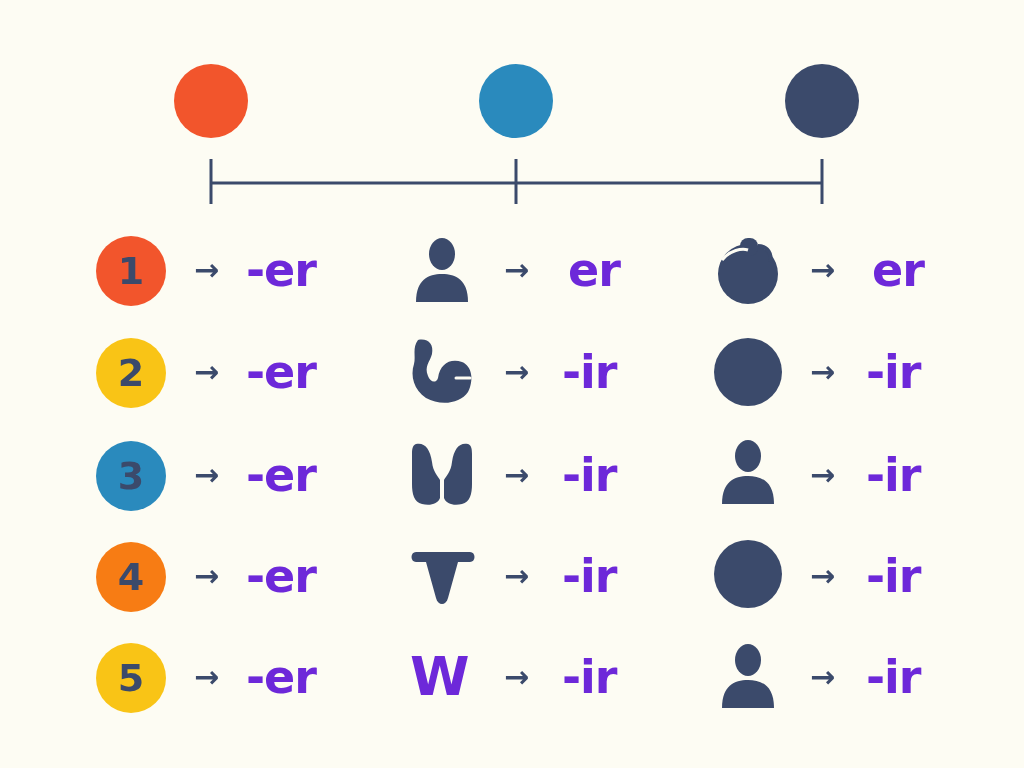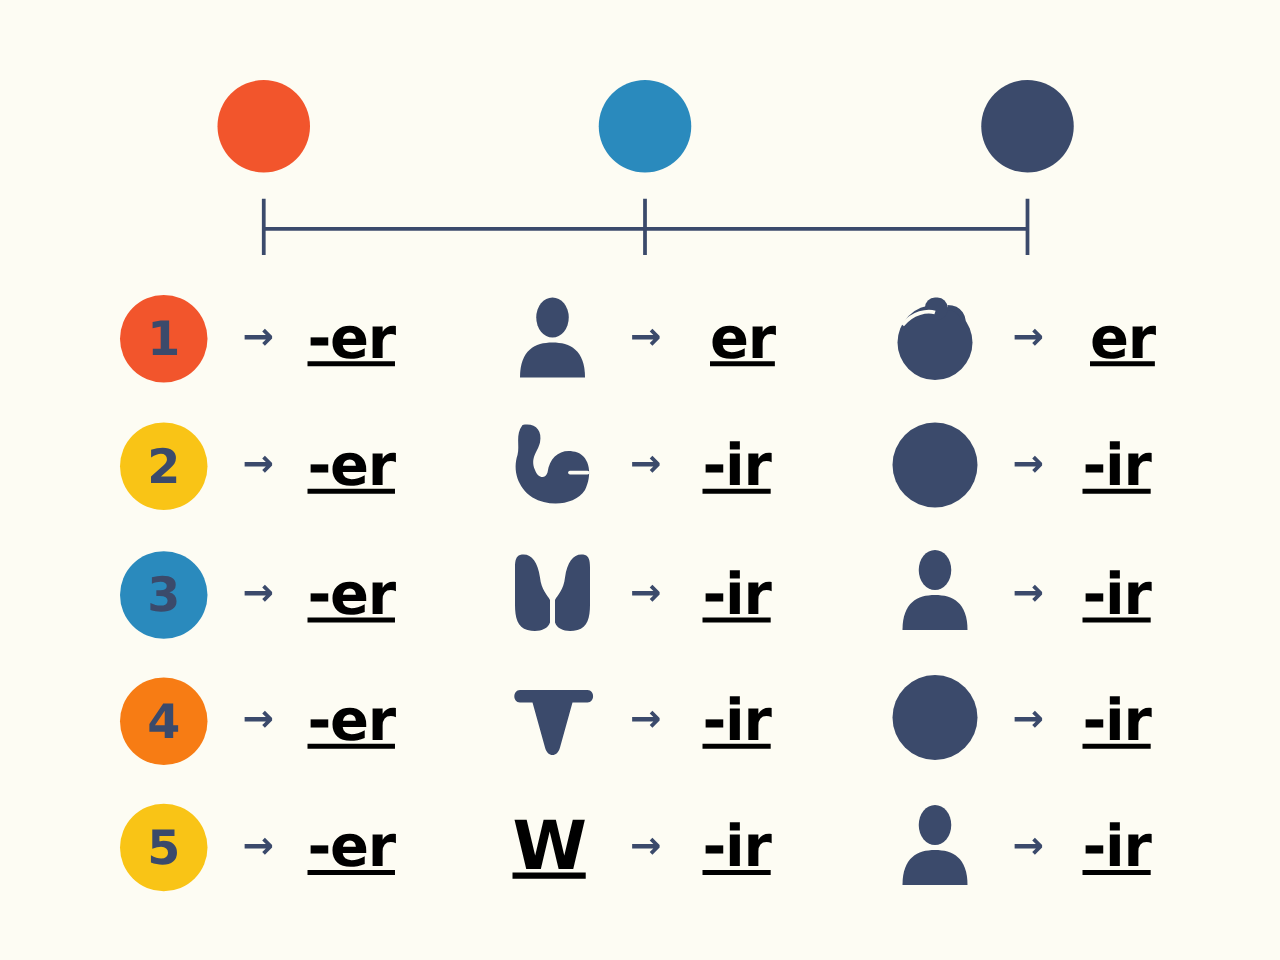--- a/index.html
+++ b/index.html
@@ -17,22 +17,22 @@
   .num-badge {
     position: absolute; width: 70px; height: 70px; border-radius: 50%;
     display: flex; align-items: center; justify-content: center;
     font-weight: bold; font-size: 38px; color: #3b4a6b;
   }
   .arrow {
     position: absolute; font-size: 30px; font-weight: bold; color: #3b4a6b;
     line-height: 1;
   }
   .suffix {
-    position: absolute; font-size: 46px; font-weight: bold; color: #000000;
-    line-height: 1; letter-spacing: -1px; text-decoration: underline;
+    position: absolute; font-size: 46px; font-weight: bold; color: #6d28d9;
+    line-height: 1; letter-spacing: -1px;
   }
   .icon { position: absolute; }
 </style>
 </head>
 <body>
 
 <div class="header-dot" style="left:174px;background:#f2552c;"></div>
 <div class="header-dot" style="left:479px;background:#2a8abd;"></div>
 <div class="header-dot" style="left:785px;background:#3b4a6b;"></div>
 

